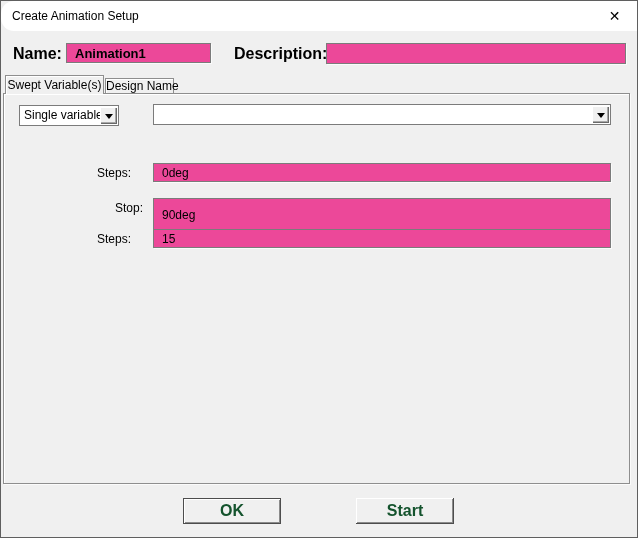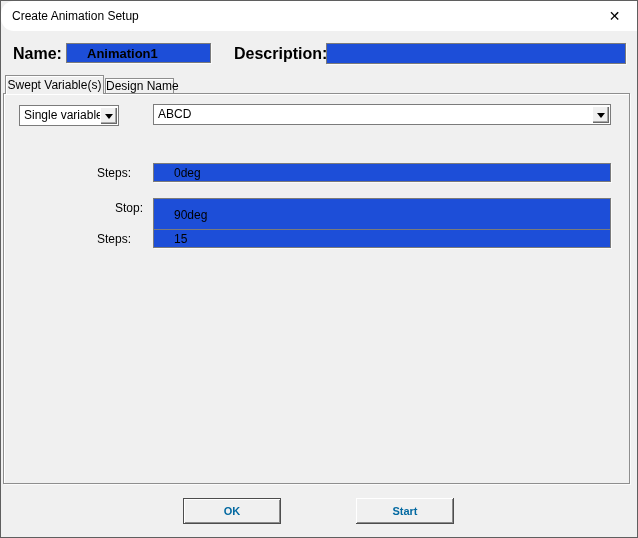--- a/index.html
+++ b/index.html
@@ -34,26 +34,26 @@
     cursor: default;
   }
 
   
   .lbl { position: absolute; font-size: 16px; font-weight: bold; white-space: nowrap; }
   .lbl-sm { position: absolute; font-size: 12px; font-weight: normal; text-align: right; width: 70px; white-space: nowrap; }
 
   
   .field {
     position: absolute;
-    background: #1d4ed8;
+    background: #ec4899;
     border: 1px solid #7b7b7b;
     box-shadow: 1px 1px 0 #fbfbfb;
     font-family: "Liberation Sans", sans-serif;
     font-size: 12px;
-    padding: 0 20px;
+    padding: 0 8px;
     color: #000;
     outline: none;
   }
   .field.bold { font-weight: bold; font-size: 13px; }
 
   
   .tab {
     position: absolute;
     background: #f0f0f0;
     border: 1px solid #8e8e8e;
@@ -98,21 +98,21 @@
     border-right: 4px solid transparent;
     border-top: 5px solid #000;
   }
 
   
   .btn {
     position: absolute;
     height: 26px; width: 98px;
     background: #f0f0f0;
     font-family: "Liberation Sans", sans-serif;
-    font-size: 11px; font-weight: bold; color: #0369a1;
+    font-size: 16px; font-weight: bold; color: #14532d;
     padding: 0; cursor: default;
     z-index: 4;
   }
   .btn.default {
     border: 1px solid #4d4d4d;
     box-shadow: inset 1px 1px 0 #ffffff, inset -1px -1px 0 #8b8b8b;
   }
   .btn.normal {
     border: none;
     box-shadow: inset -1px -1px 0 #4d4d4d, inset 1px 1px 0 #ffffff, inset -2px -2px 0 #8b8b8b;
@@ -141,21 +141,20 @@
   <div class="pane"></div>
 
   <div class="combo" style="left:18px; top:104px; width:100px; height:21px;">
     <span class="combo-text">Single variable</span>
     <span class="combo-btn">
       <span class="arrow-down"></span>
     </span>
   </div>
 
   <div class="combo" style="left:152px; top:103px; width:458px; height:21px;">
-    <span class="combo-text">ABCD</span>
     <span class="combo-btn">
       <span class="arrow-down"></span>
     </span>
   </div>
 
   <div class="lbl-sm" style="left:60px; top:165px;">Steps:</div>
   <input class="field" style="left: 152px; top: 162px; width: 458px; height: 19px; z-index: 4;" value="0deg">
 
   <div class="lbl-sm" style="left:72px; top:200px;">Stop:</div>
   <input class="field" style="left: 152px; top: 197px; width: 458px; height: 34px; z-index: 4;" value="90deg">

